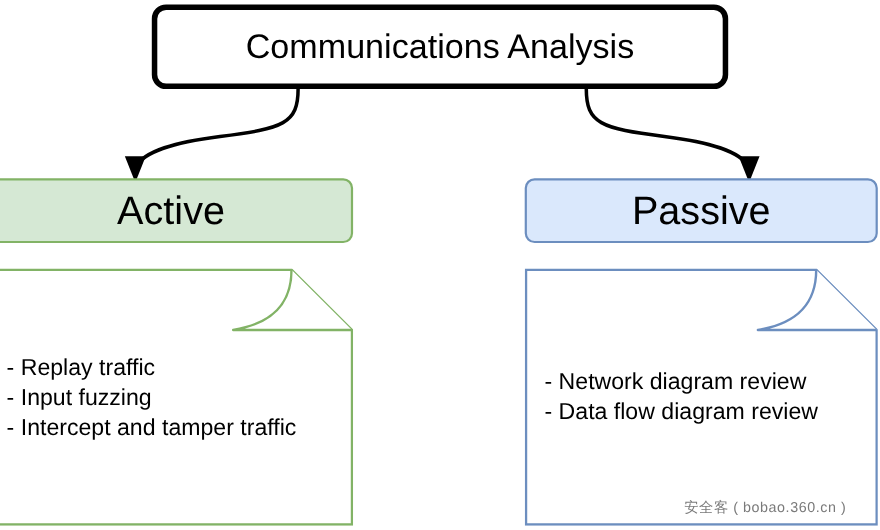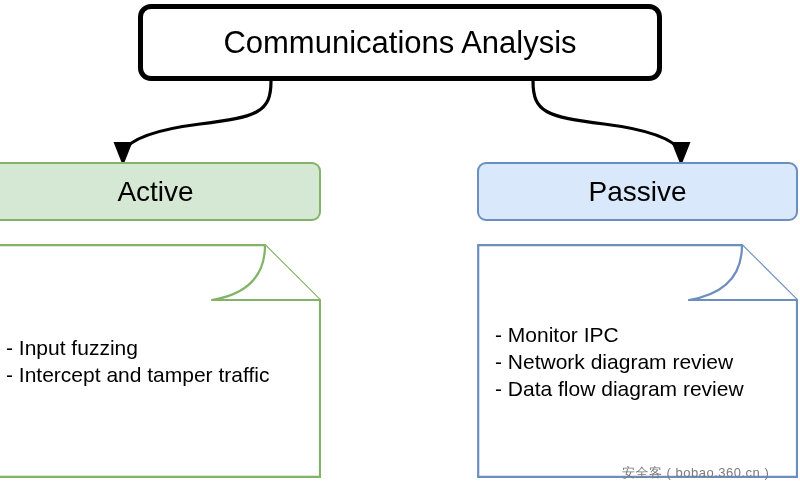--- a/index.html
+++ b/index.html
@@ -57,21 +57,21 @@
     box-sizing: border-box;
     height: 59px;
     border-width: 2px;
     border-style: solid;
     border-radius: 9px;
     display: flex;
     align-items: center;
     justify-content: center;
   }
   .cat-header .cat-text {
-    font-size: 28px;
+    font-size: 36px;
     color: #000000;
     line-height: 1;
     white-space: nowrap;
   }
   .cat-header.active-header {
     left: -10px;
     top: 162px;
     width: 331px;
     background: #d5e8d4;
     border-color: #82b366;
@@ -124,21 +124,20 @@
 
   
   .watermark {
     position: absolute;
     left: 622px;
     top: 452px;
     font-size: 13px;
     color: #7a7a7a;
     white-space: nowrap;
     letter-spacing: 0.5px;
-    margin-top: 12px;
   }
 </style>
 </head>
 <body>
 
 <div id="canvas">
 
   <div class="title-node">
     <span class="title-text">Communications Analysis</span>
   </div>
@@ -161,36 +160,36 @@
   </div>
 
   <div class="note active-note">
     <svg class="note-shape" width="331" height="234" viewBox="0 0 331 234" preserveAspectRatio="none">
 
       <path d="M 1.2 1.2 L 275 1.2 L 330 56 L 330 232.8 L 1.2 232.8 Z" fill="#ffffff" stroke="#82b366" stroke-width="2.2" stroke-linejoin="miter"></path>
 
       <path d="M 275 1.2 C 275 32 258 50 222 56 L 330 56" fill="#ffffff" stroke="#82b366" stroke-width="2.2" stroke-linejoin="round"></path>
     </svg>
     <div class="note-body">
+      <div class="note-line">- Replay traffic</div>
       <div class="note-line">- Input fuzzing</div>
       <div class="note-line">- Intercept and tamper traffic</div>
     </div>
   </div>
 
   <div class="cat-header passive-header">
     <span class="cat-text">Passive</span>
   </div>
 
   <div class="note passive-note">
     <svg class="note-shape" width="321" height="234" viewBox="0 0 321 234" preserveAspectRatio="none">
       <path d="M 1.2 1.2 L 265 1.2 L 320 56 L 320 232.8 L 1.2 232.8 Z" fill="#ffffff" stroke="#6c8ebf" stroke-width="2.2" stroke-linejoin="miter"></path>
       <path d="M 265 1.2 C 265 32 248 50 212 56 L 320 56" fill="#ffffff" stroke="#6c8ebf" stroke-width="2.2" stroke-linejoin="round"></path>
     </svg>
     <div class="note-body">
-      <div class="note-line">- Monitor IPC</div>
       <div class="note-line">- Network diagram review</div>
       <div class="note-line">- Data flow diagram review</div>
     </div>
   </div>
 
   <div class="watermark">安全客 ( bobao.360.cn )</div>
 
 </div>
 
 </body></html>

